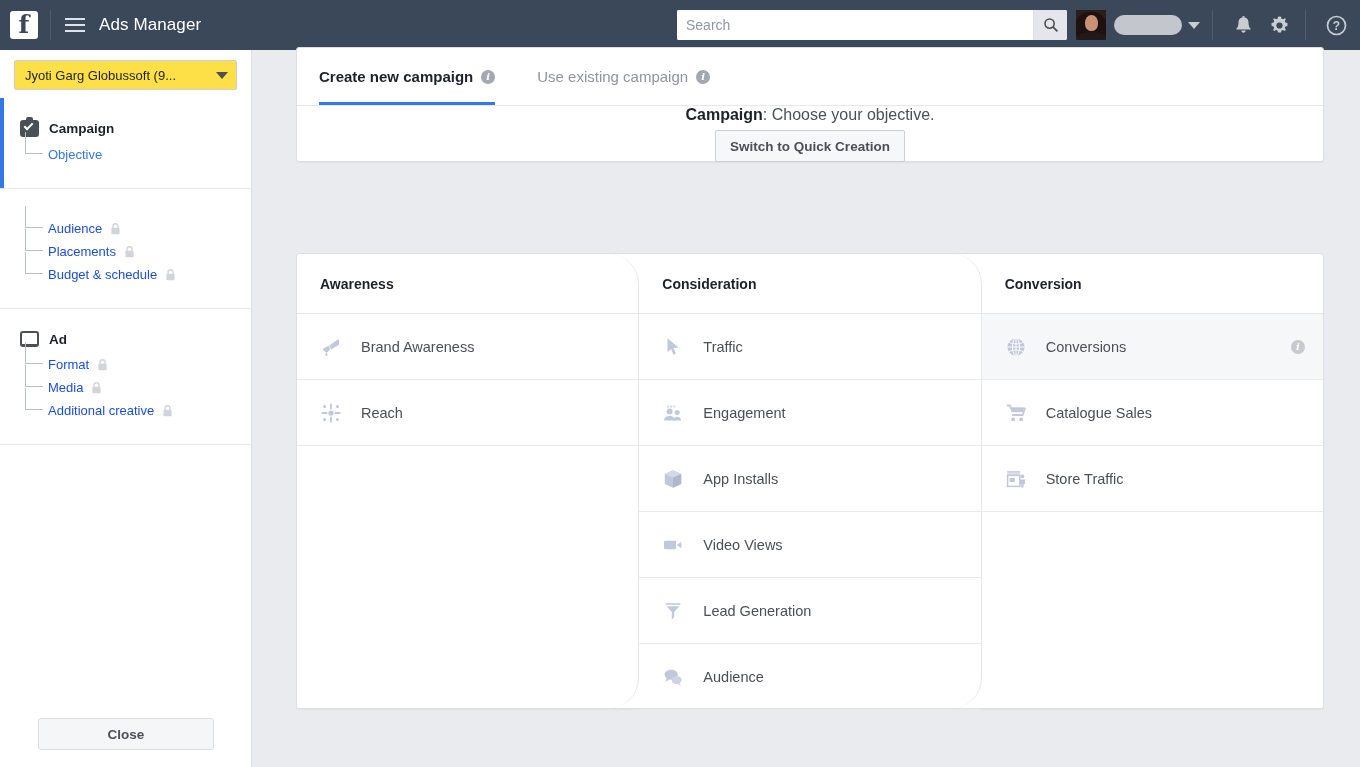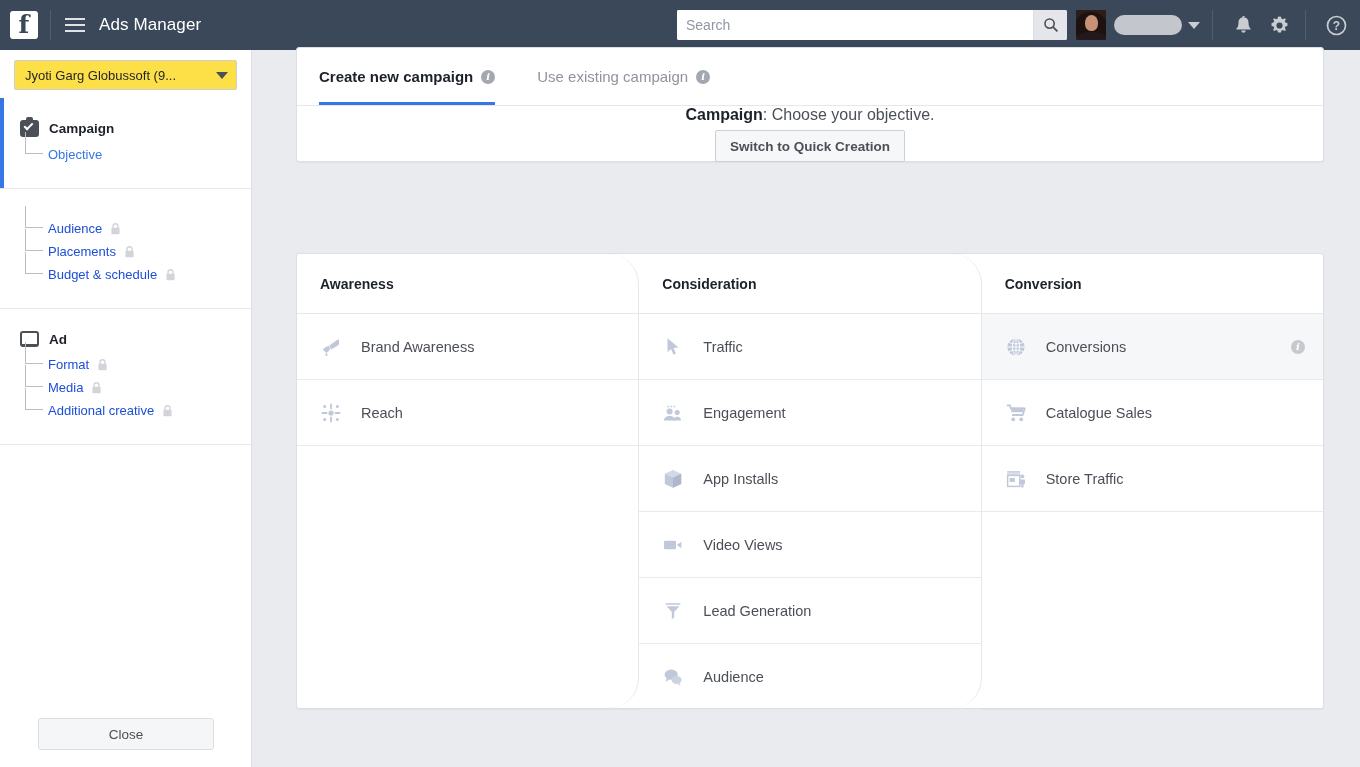--- a/index.html
+++ b/index.html
@@ -158,21 +158,21 @@
   .icon-adset span:nth-child(4) { left: 10px; top: 10px; }
   .icon-ad {
     width: 19px; height: 16px; border: 2px solid #4b4f56; border-radius: 3px;
     border-bottom-width: 3px; position: relative;
   }
 
   #close-btn {
     position: absolute; left: 38px; bottom: 17px; width: 176px; height: 32px;
     background: #f5f6f7; border: 1px solid #dcdee1; border-radius: 3px;
     font-family: "Liberation Sans", sans-serif; font-size: 13.5px;
-    font-weight: normal; color: #4b4f56; cursor: pointer;
+    font-weight: bold; color: #4b4f56; cursor: pointer;
   }
 
   
   #main { position: absolute; left: 252px; top: 38px; width: 1108px; height: 717px; }
 
   .card {
     background: #fff; border: 1px solid #dddfe2; border-radius: 3px;
     box-shadow: 0 1px 1px rgba(0,0,0,.04);
   }
 

